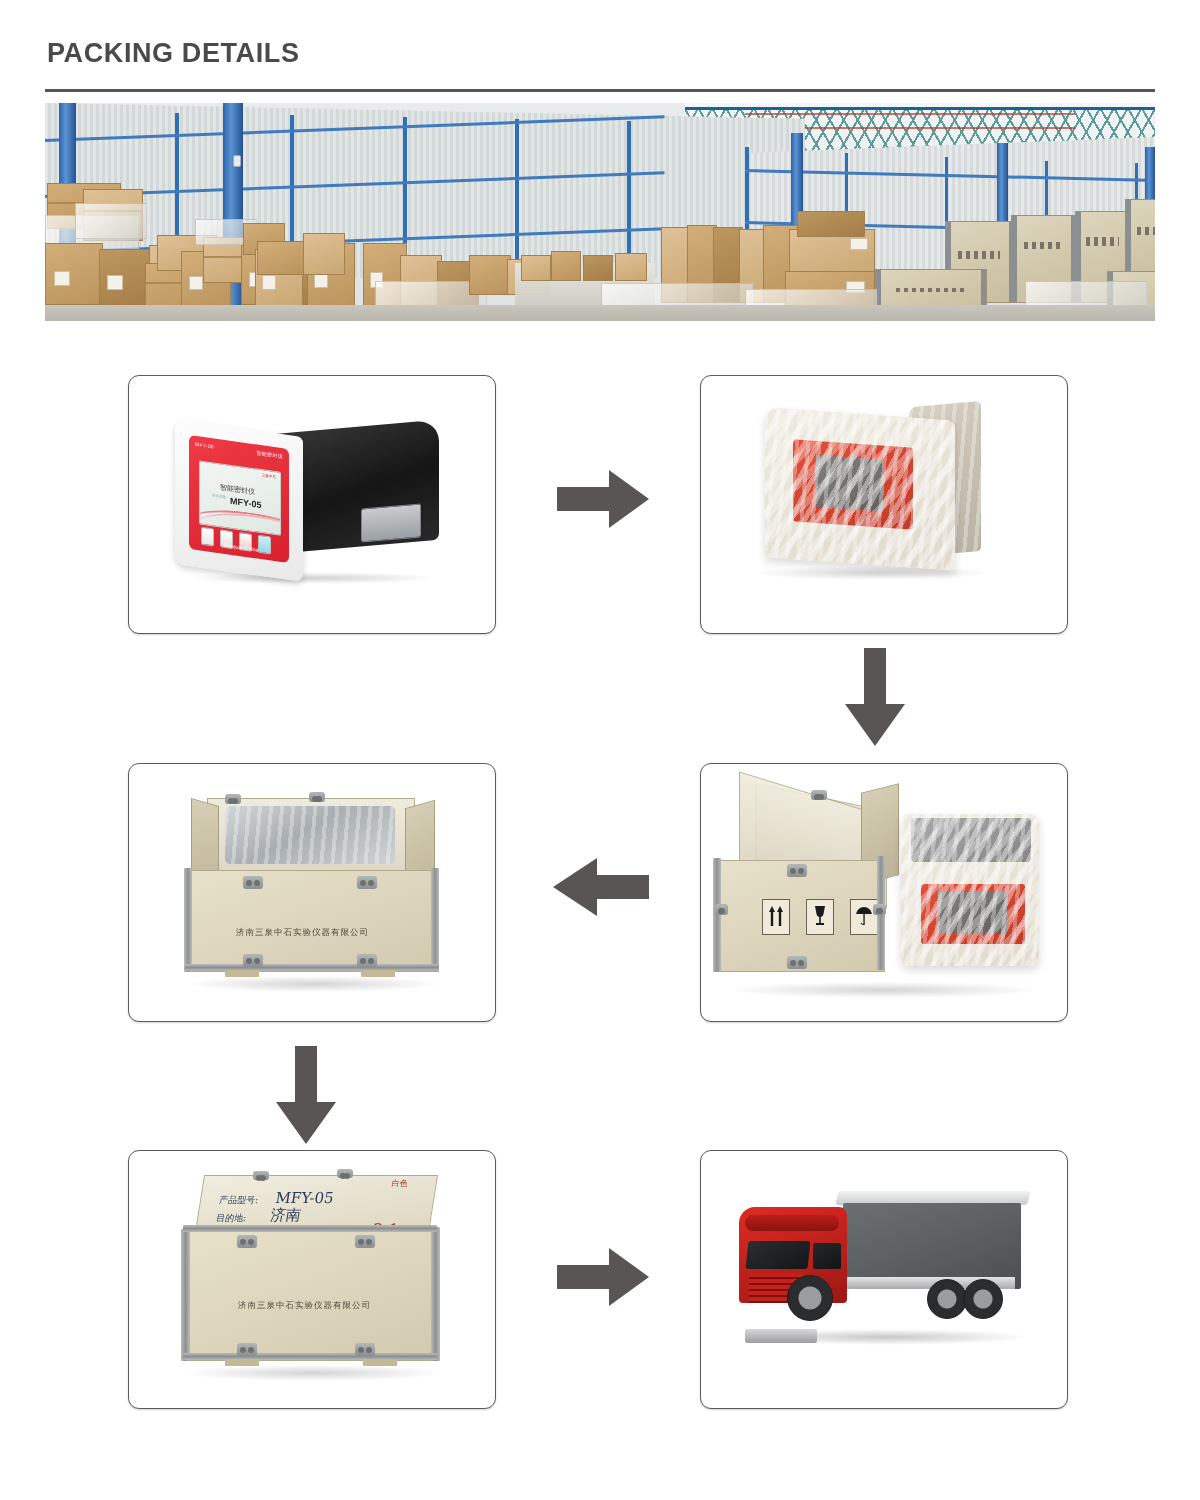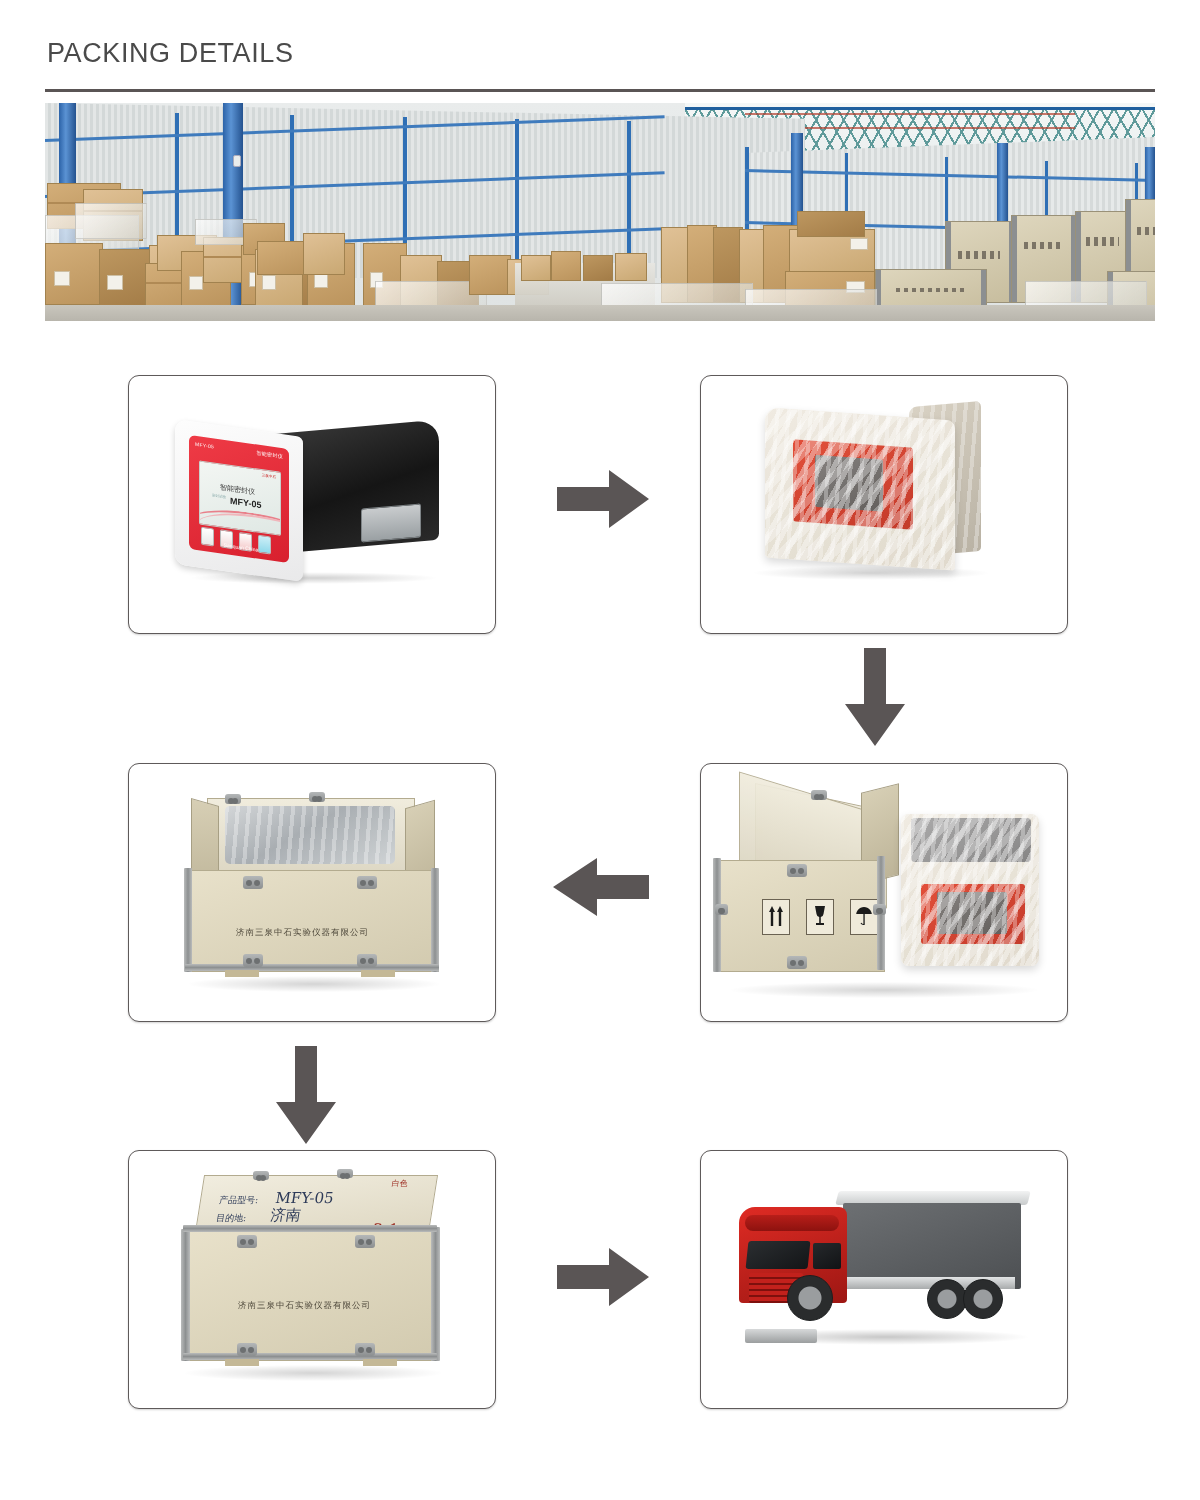--- a/index.html
+++ b/index.html
@@ -8,21 +8,21 @@
     background:#ffffff;
     font-family:"Liberation Sans","DejaVu Sans",sans-serif;
     overflow:hidden;
     position:relative;
   }
 
   
   #header{position:absolute;left:0;top:0;width:1200px;height:100px;}
   #page-title{
     position:absolute;left:47px;top:38px;
-    font-size:27px;font-weight:normal;letter-spacing:0.6px;
+    font-size:27px;font-weight:bold;letter-spacing:0.6px;
     color:#4a4a4a;
   }
   #title-rule{
     position:absolute;left:45px;top:89px;width:1110px;height:3px;
     background:#5a5555;
   }
 
   
   #hero{
     position:absolute;left:45px;top:103px;width:1110px;height:218px;

